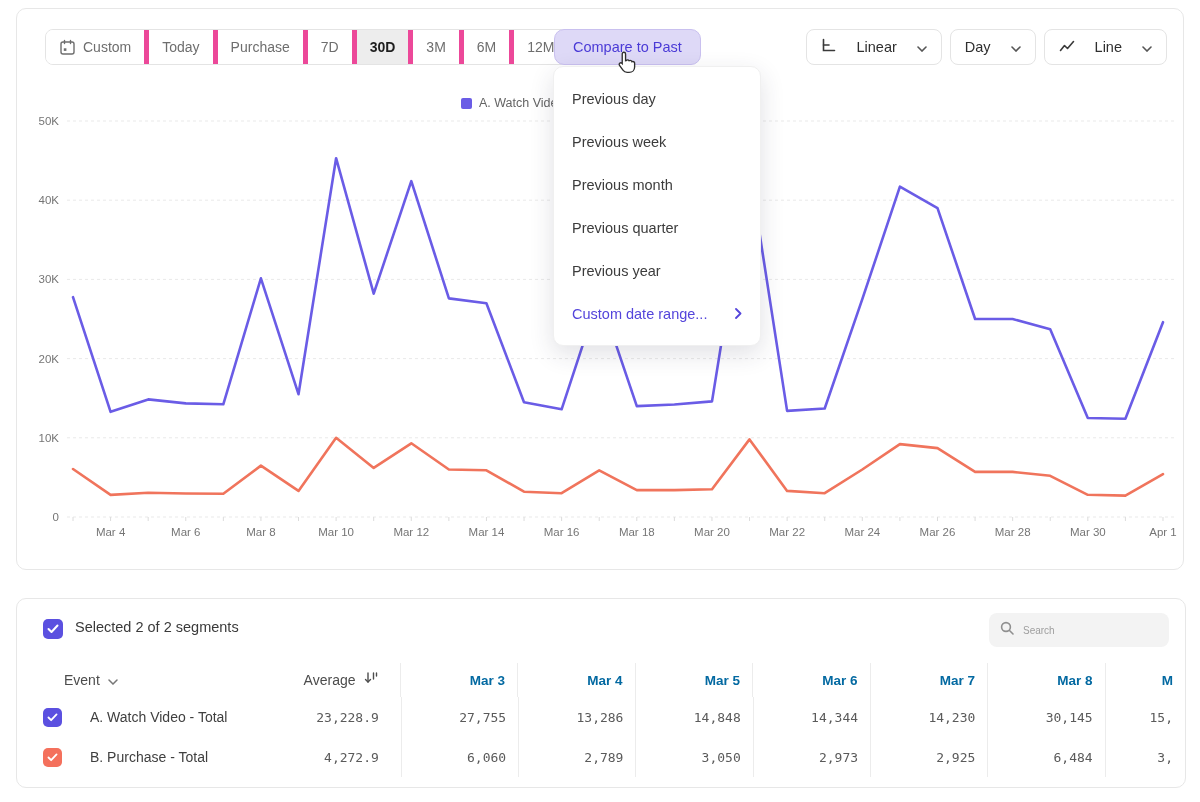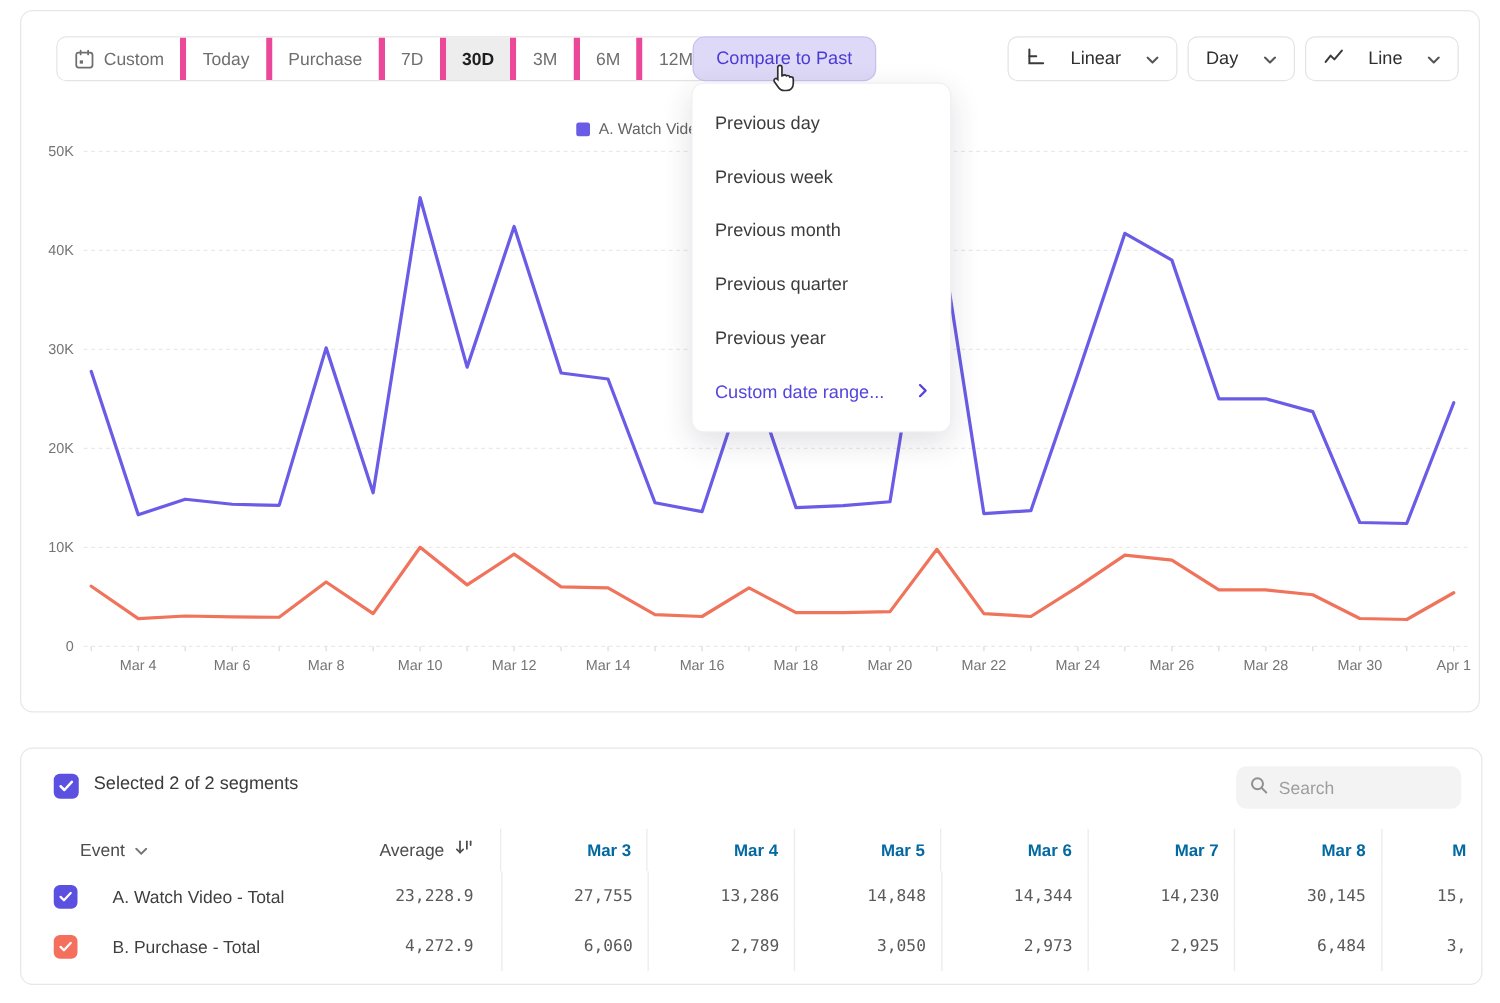--- a/index.html
+++ b/index.html
@@ -54,21 +54,21 @@
   #cursor { position:absolute; left:615px; top:50px; z-index:6; pointer-events:none; }
 
   
   .seg-header { position:absolute; left:26px; top:20px; display:flex; align-items:flex-start; gap:12px; }
   .checkbox { width:20px; height:20px; border-radius:5px; display:flex; align-items:center;
     justify-content:center; flex:0 0 auto; cursor:pointer; }
   .sel-text { font-size:14.5px; color:#3a3a3a; }
 
   .search { position:absolute; right:16px; top:14px; width:180px; height:34px; background:#f3f3f3;
     border-radius:8px; display:flex; align-items:center; padding:0 10px; gap:8px; }
-  .search input { border:none; background:transparent; outline:none; font-size:14px;
+  .search input { border:none; background:transparent; outline:none; font-size:10px;
     color:#444; width:100%; font-family:inherit; }
   .search input::placeholder { color:#9e9e9e; }
 
   .table { position:absolute; left:0; top:64px; right:0; }
   .trow { display:flex; align-items:stretch; }
   .trow.head { height:34px; }
   .trow.body { height:40px; }
   .cell { display:flex; align-items:center; }
   .cell-event { width:254.5px; padding-left:26px; gap:28px; }
   .trow.head .cell-event { padding-left:47px; gap:8px; }

